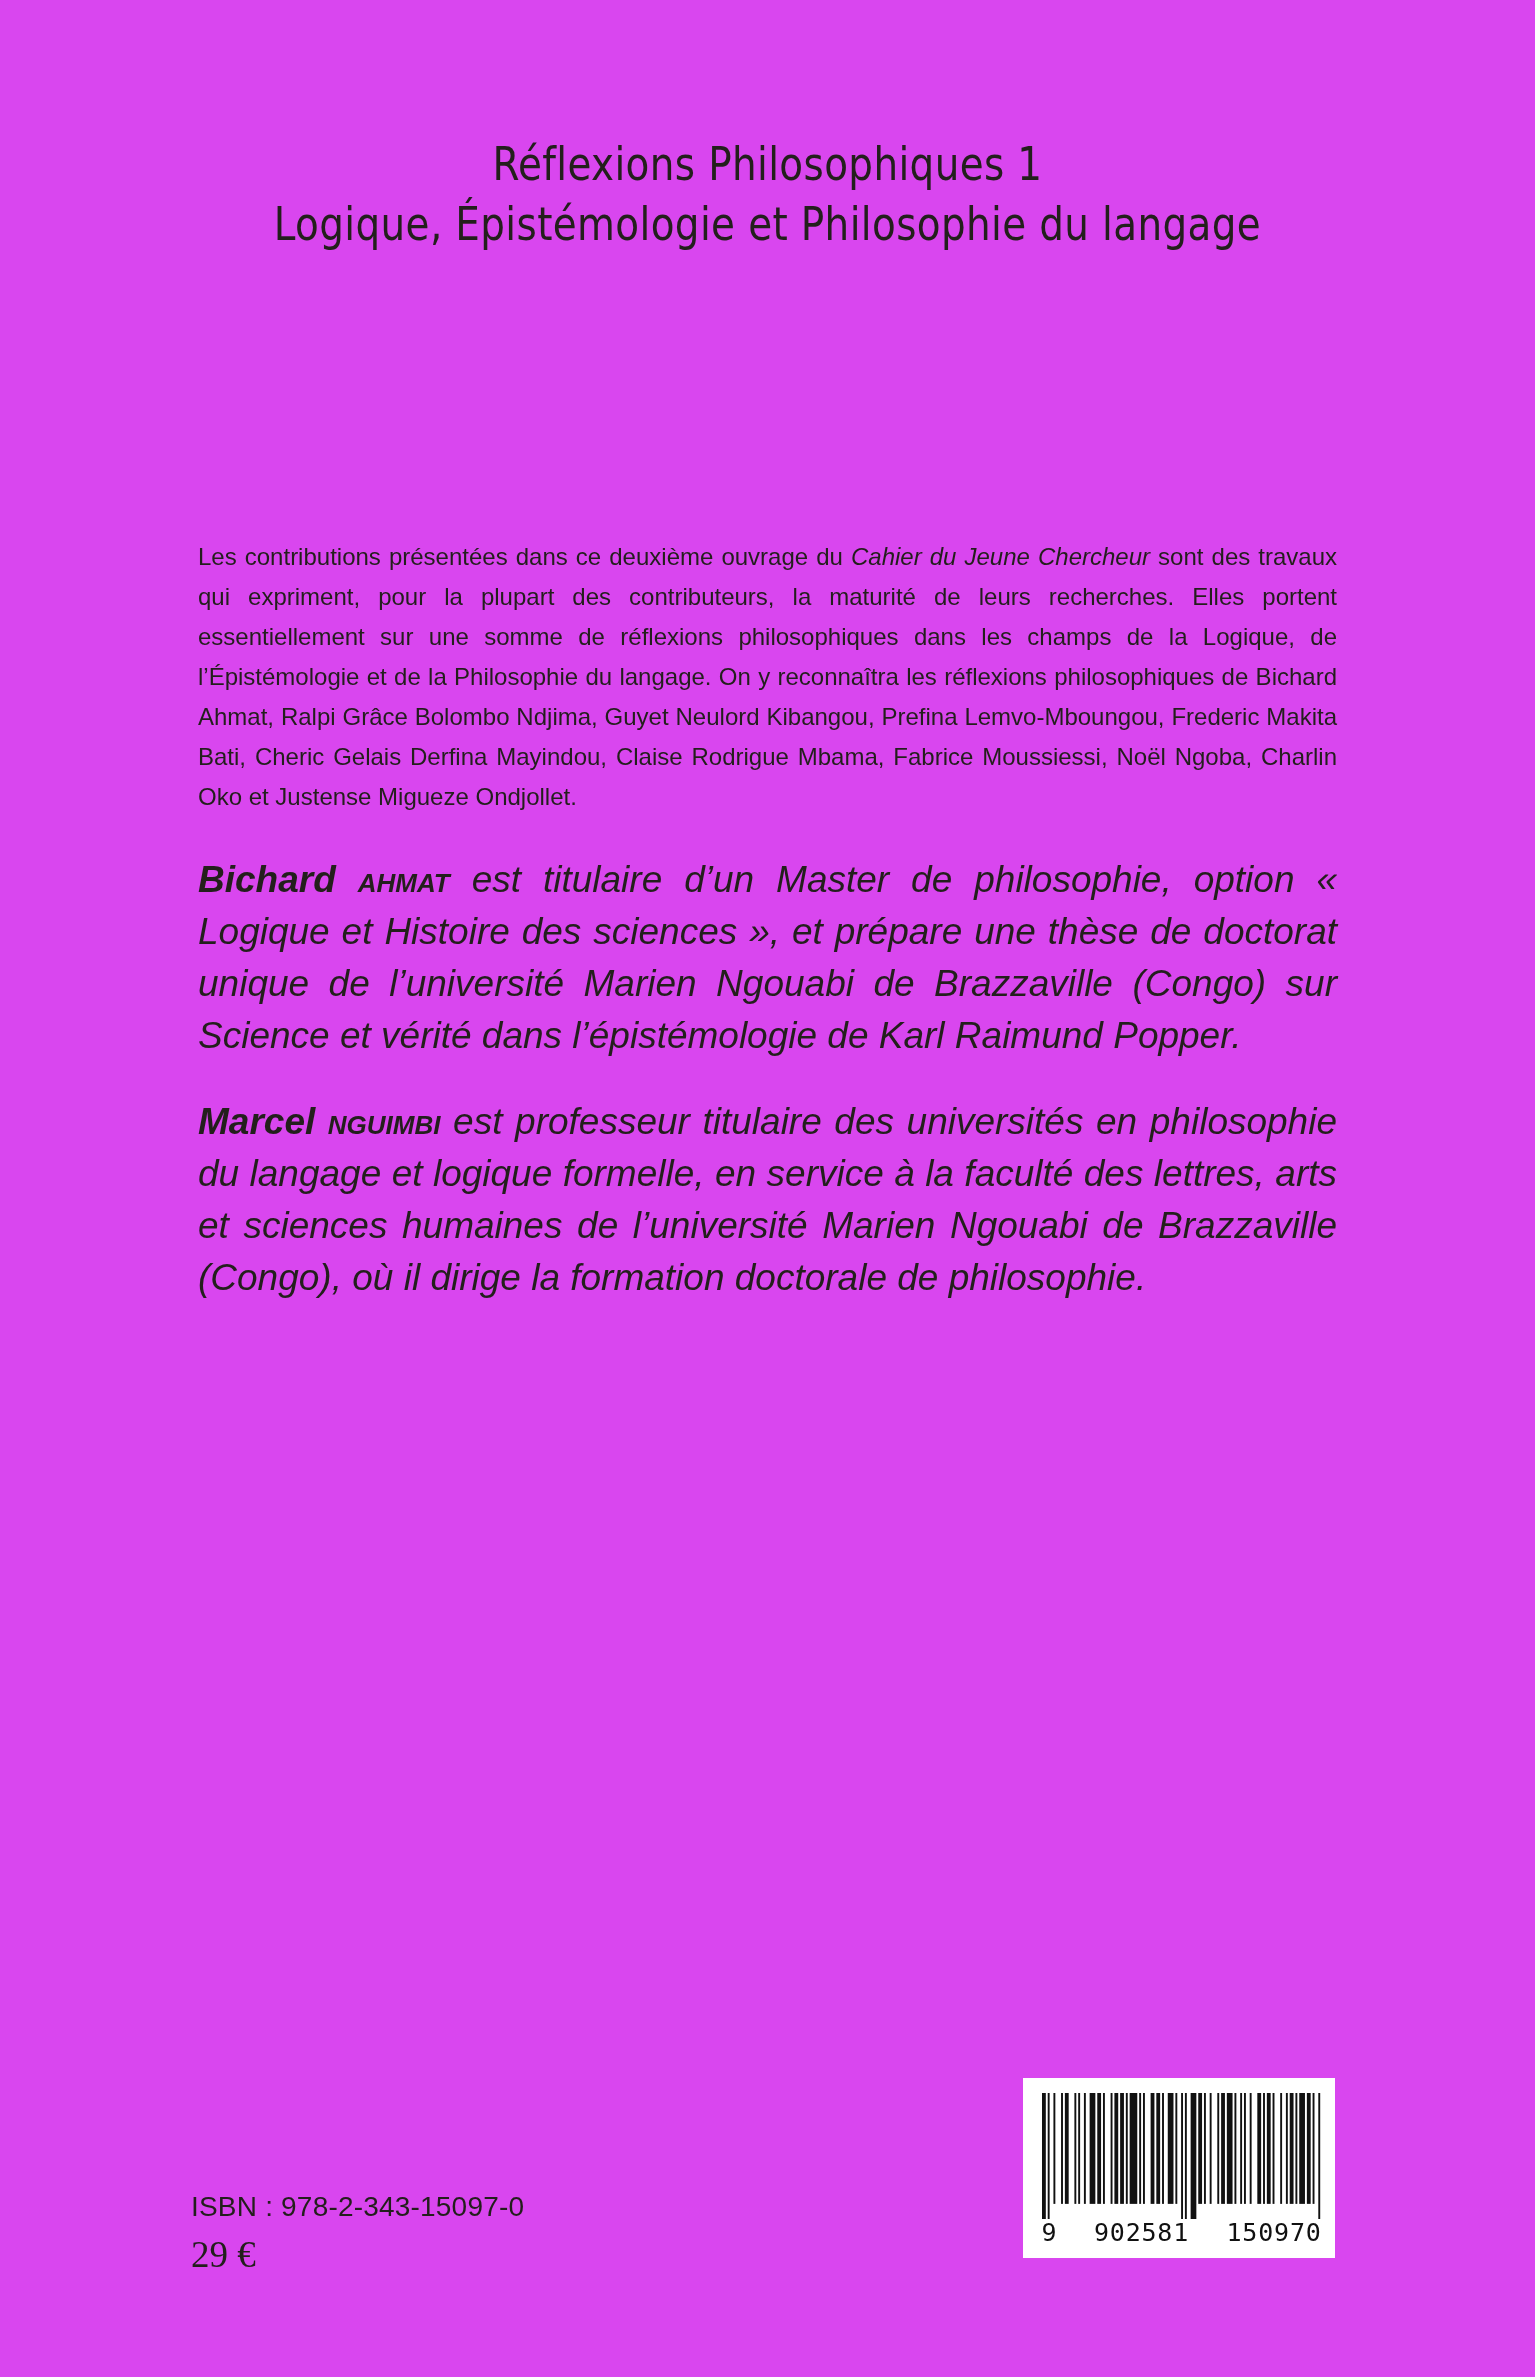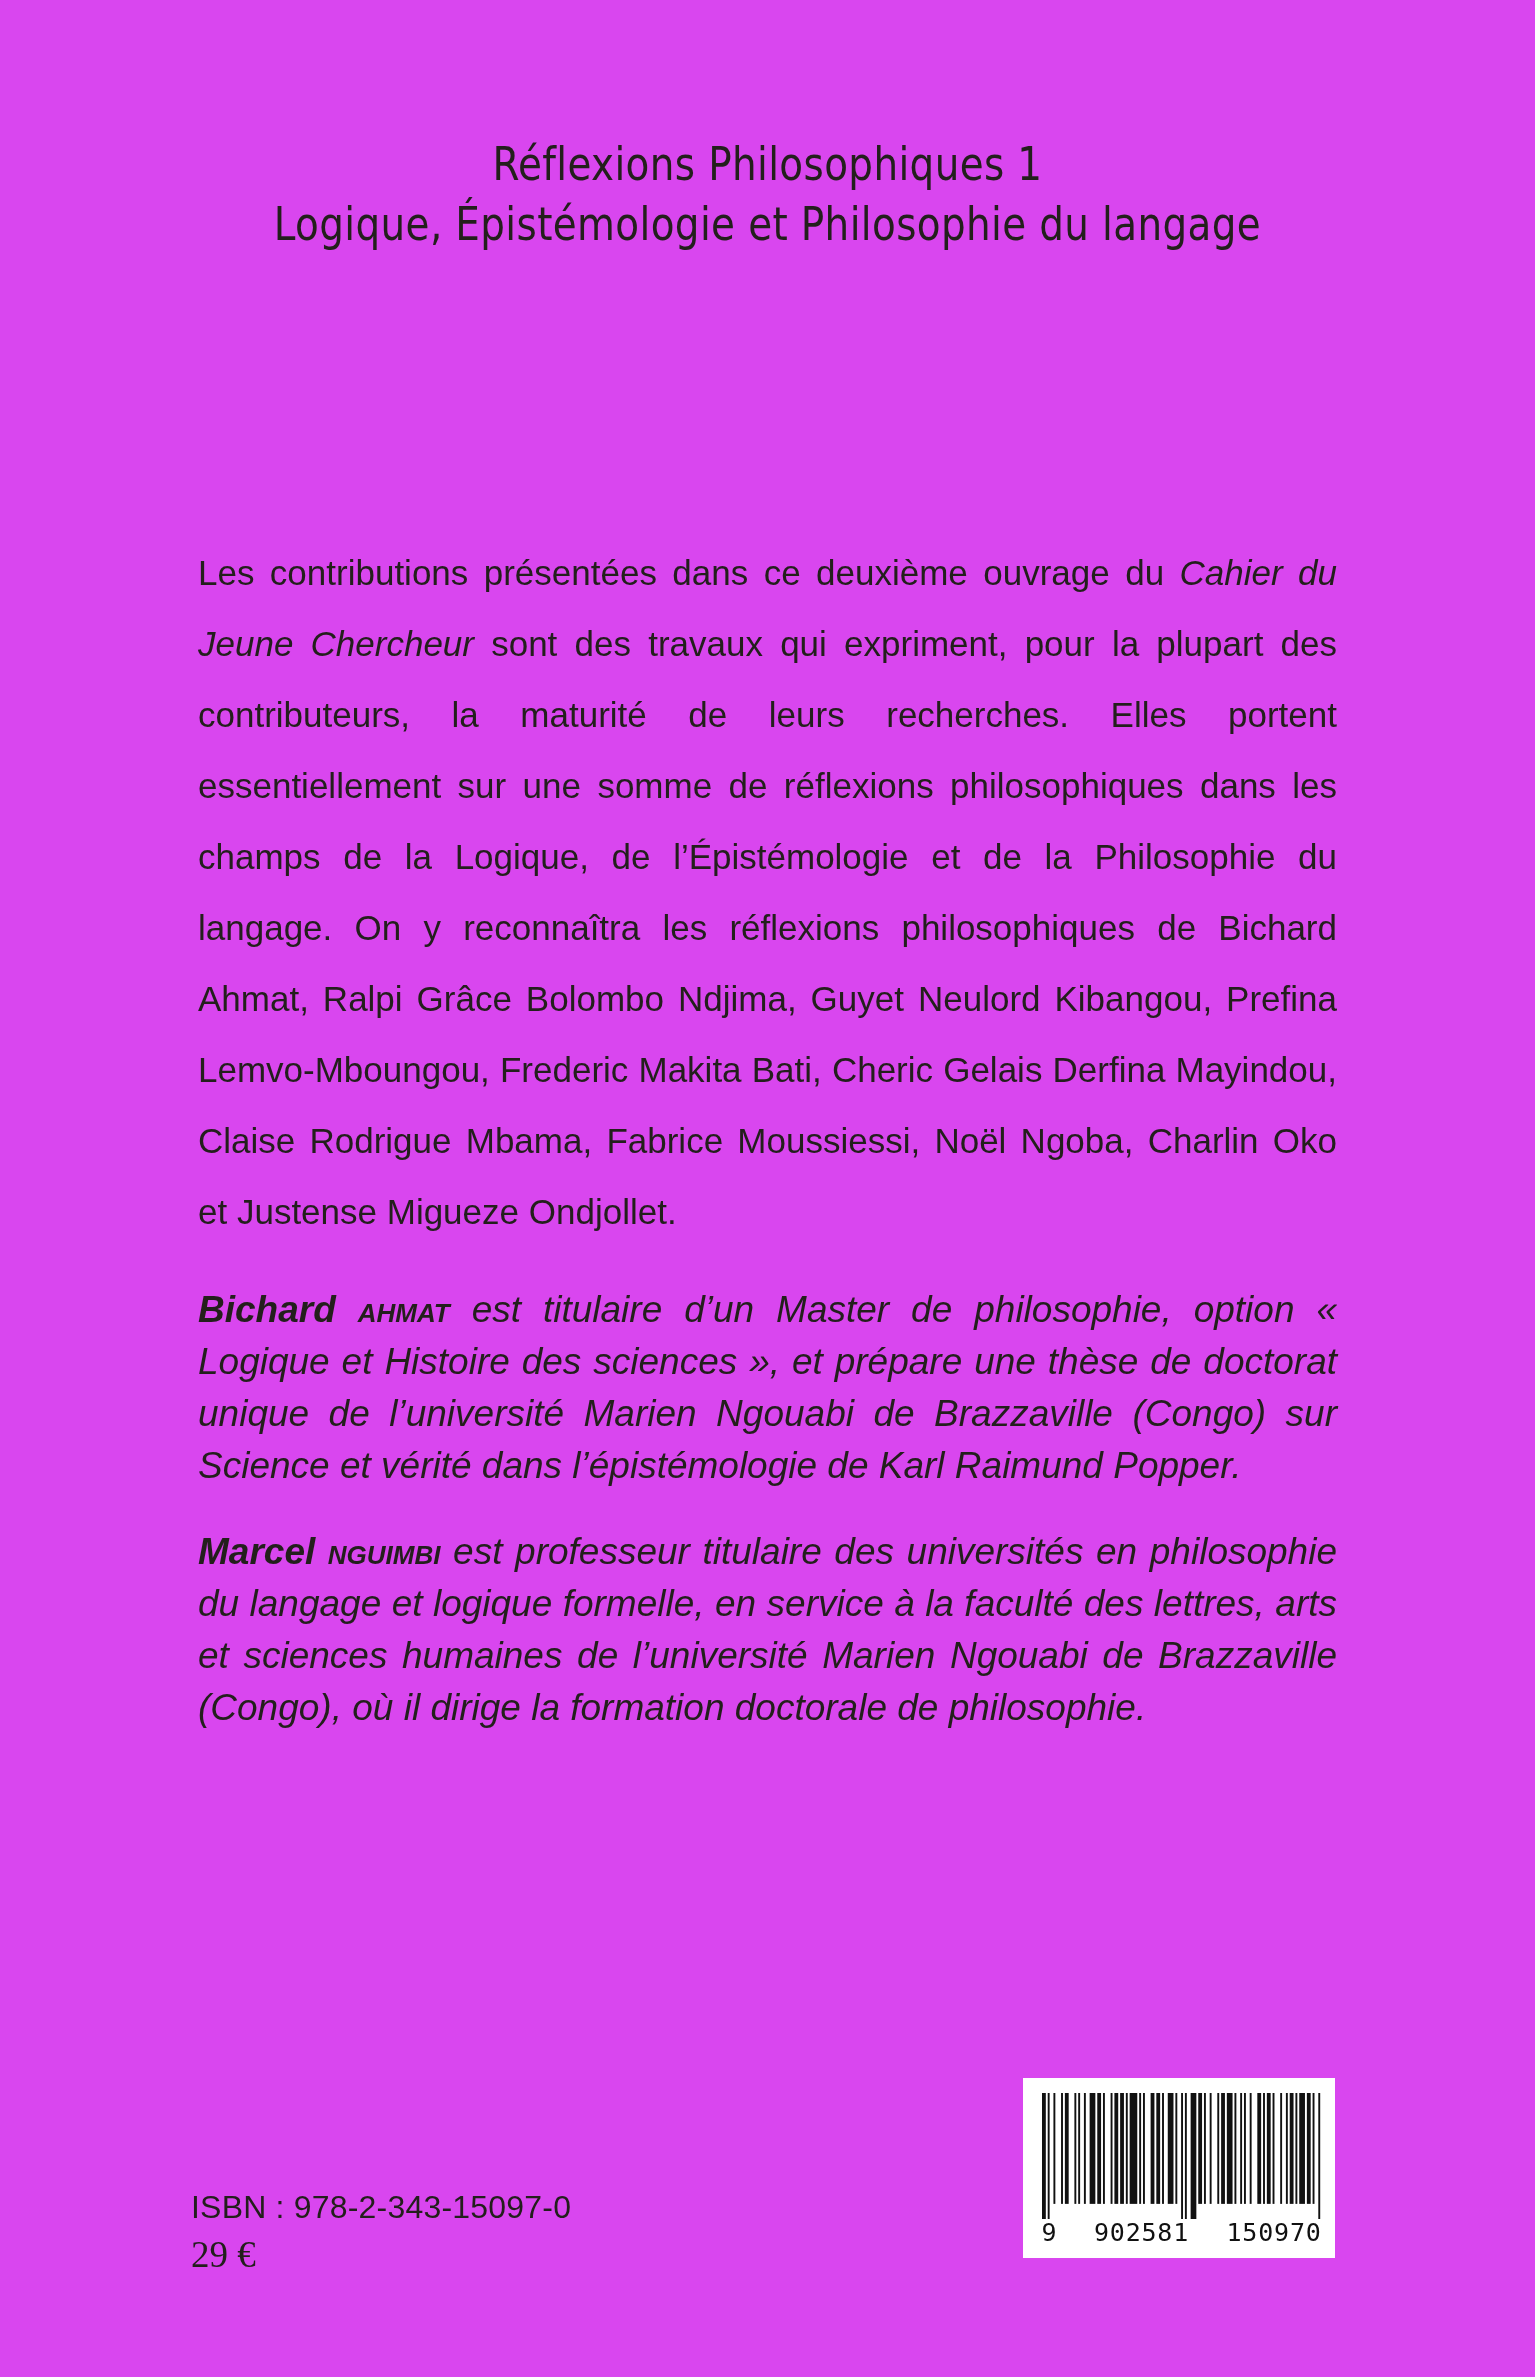--- a/index.html
+++ b/index.html
@@ -54,22 +54,22 @@
   .content {
     position: absolute;
     left: 198px;
     top: 537px;
     width: 1139px;
   }
 
   p.body-para {
     margin: 0 0 37px 0;
     font-family: "Liberation Sans", sans-serif;
-    font-size: 35px;
-    line-height: 71px;
+    font-size: 24px;
+    line-height: 40px;
     text-align: justify;
     text-justify: inter-word;
     color: #231f1c;
     font-weight: 400;
     -webkit-font-smoothing: antialiased;
   }
   p.body-para:last-child { margin-bottom: 0; }
 
   p.bio-para {
     margin: 0 0 34px 0;
@@ -102,21 +102,21 @@
 
   
   .footer {
     position: absolute;
     left: 191px;
     bottom: 101px;
     width: 1174px;
   }
   .isbn-line {
     font-family: "Liberation Sans", sans-serif;
-    font-size: 32px;
+    font-size: 28px;
     line-height: 44px;
     color: #231f1c;
     letter-spacing: 0.2px;
   }
   .price-line {
     font-family: "Liberation Serif", serif;
     font-size: 37px;
     line-height: 42px;
     color: #231f1c;
     margin-top: 5px;

